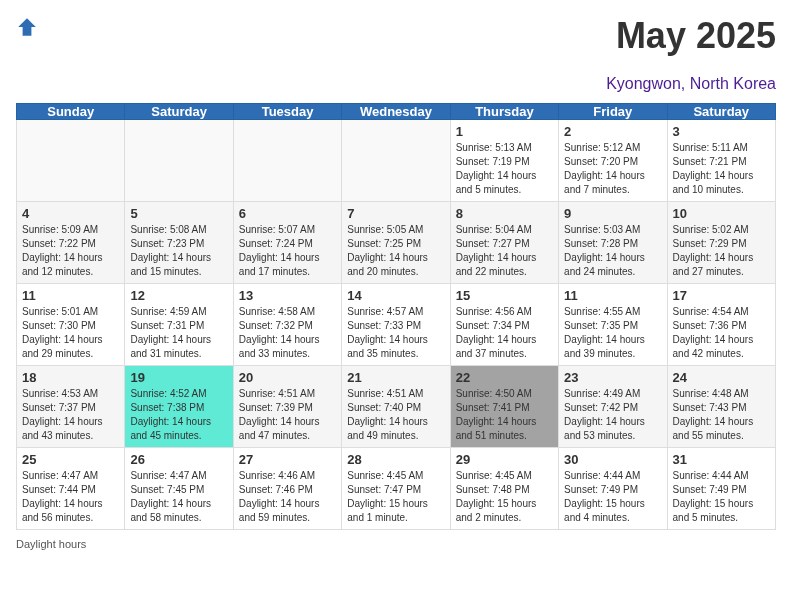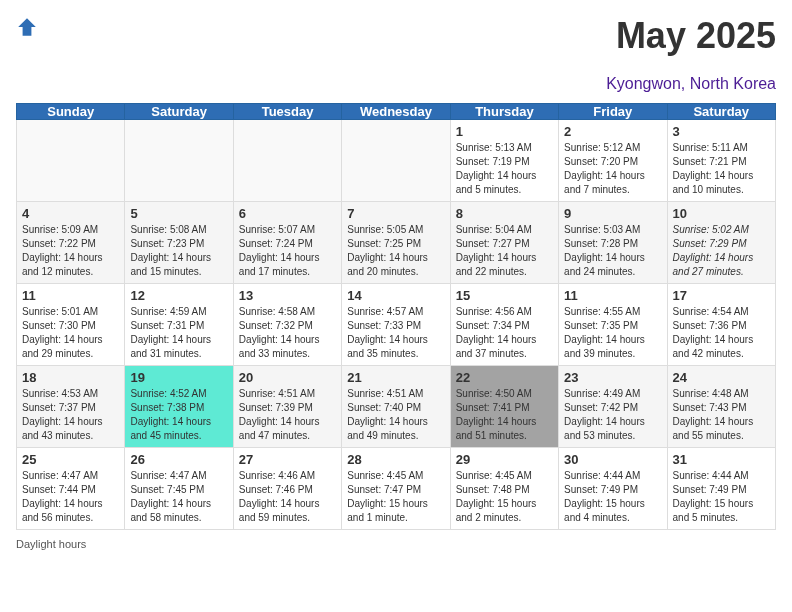--- a/index.html
+++ b/index.html
@@ -186,21 +186,21 @@
 Daylight: 14 hours and 22 minutes.</div>
         </td>
         <td style="background: rgb(245, 245, 245);">
           <span class="day-number">9</span>
           <div class="day-info" style="white-space: pre-line;">Sunrise: 5:03 AM
 Sunset: 7:28 PM
 Daylight: 14 hours and 24 minutes.</div>
         </td>
         <td style="background: rgb(245, 245, 245);">
           <span class="day-number">10</span>
-          <div class="day-info" style="white-space: pre-line; font-style: italic;">Sunrise: 5:02 AM
+          <div class="day-info" style="white-space: pre-line;">Sunrise: 5:02 AM
 Sunset: 7:29 PM
 Daylight: 14 hours and 27 minutes.</div>
         </td>
       </tr>
       <tr>
         <td>
           <span class="day-number">11</span>
           <div class="day-info" style="white-space: pre-line;">Sunrise: 5:01 AM
 Sunset: 7:30 PM
 Daylight: 14 hours and 29 minutes.</div>

